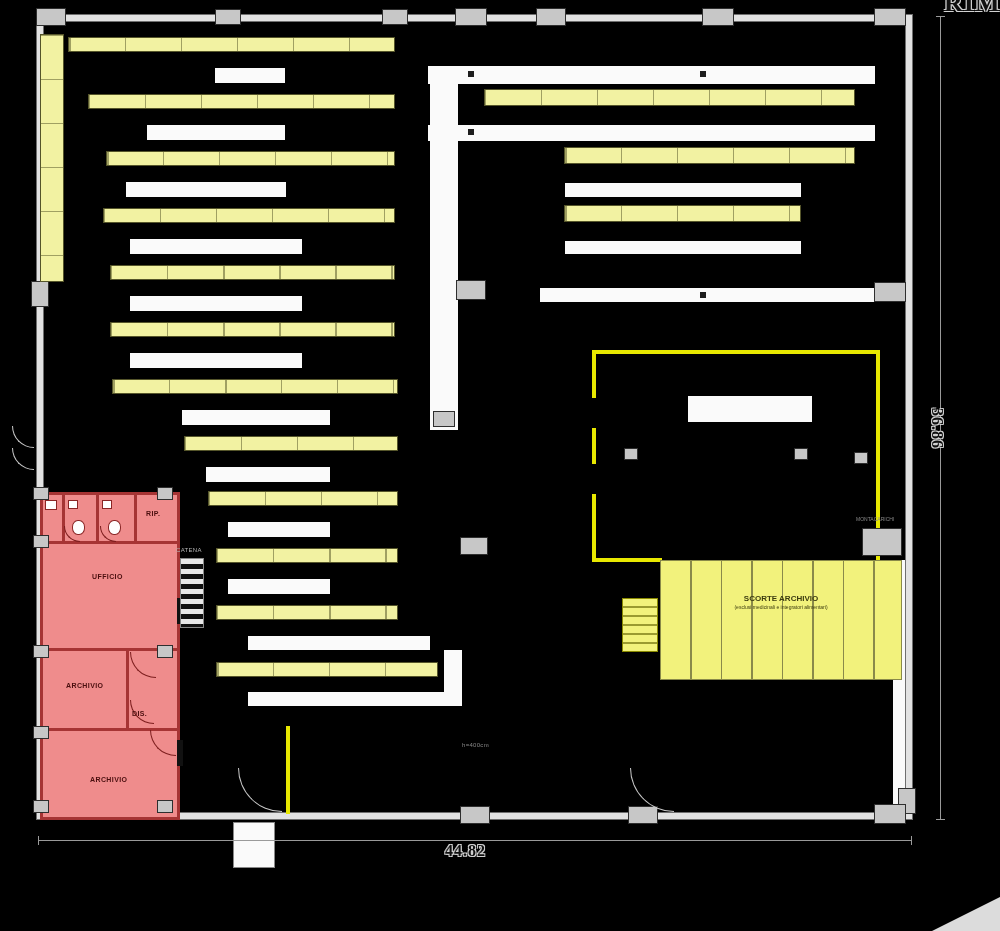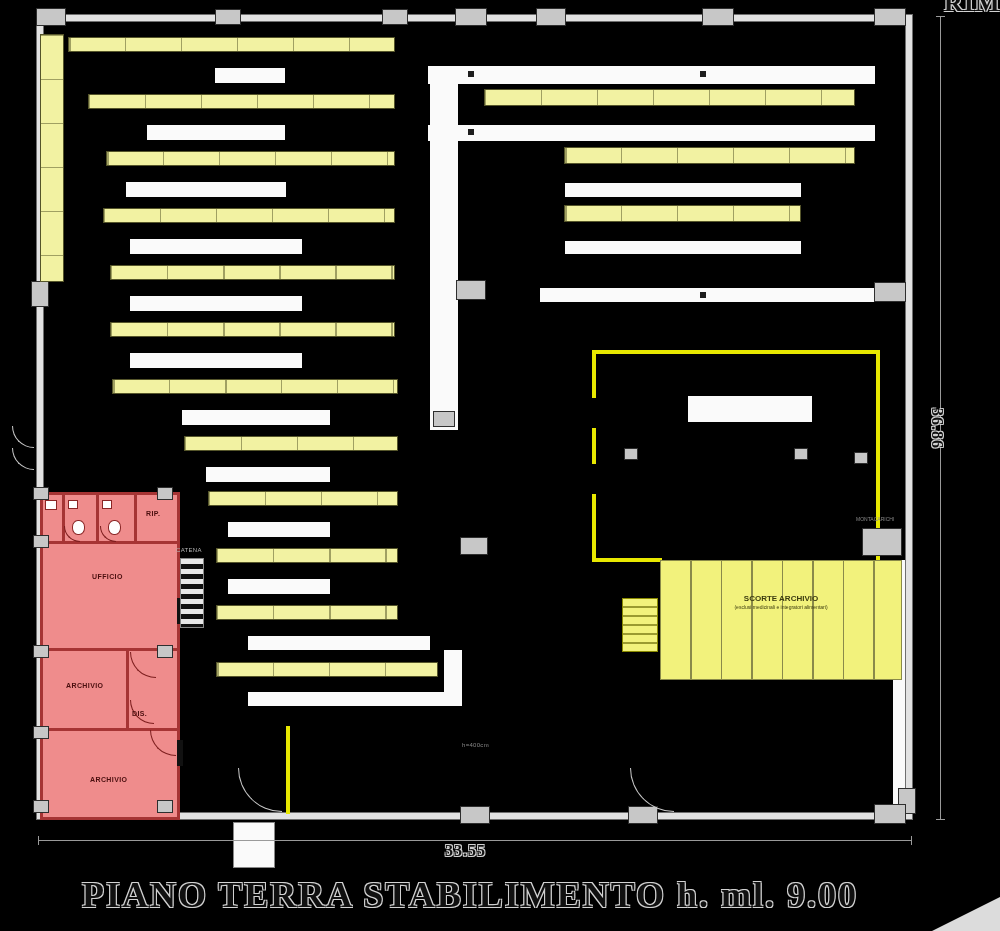--- a/index.html
+++ b/index.html
@@ -164,24 +164,23 @@
   <div class="abs tiny" style="left:462px;top:742px;color:#888">h=400cm</div>
   <div class="abs arc" style="left:238px;top:768px;width:44px;height:44px"></div>
   <div class="abs arc" style="left:630px;top:768px;width:44px;height:44px"></div>
   <div class="abs white" style="left:233px;top:822px;width:42px;height:46px;border:1px solid #888"></div>
   <div class="abs arc" style="left:12px;top:426px;width:22px;height:22px"></div>
   <div class="abs arc" style="left:12px;top:448px;width:22px;height:22px"></div>
 
   <div class="abs dimline" style="left:38px;top:840px;width:874px;height:1px"></div>
   <div class="abs dimline" style="left:38px;top:836px;width:1px;height:9px"></div>
   <div class="abs dimline" style="left:911px;top:836px;width:1px;height:9px"></div>
-  <div class="abs dim-label engraved" style="left:445px;top:842px">33.55</div>
+  <div class="abs dim-label engraved" style="left:445px;top:842px">44.82</div>
   <div class="abs dimline" style="left:940px;top:16px;width:1px;height:804px"></div>
   <div class="abs dimline" style="left:936px;top:16px;width:9px;height:1px"></div>
   <div class="abs dimline" style="left:936px;top:819px;width:9px;height:1px"></div>
   <div class="abs dim-label engraved" style="left:946px;top:408px;transform:rotate(90deg);transform-origin:left top;">36.86</div>
   <div class="abs corner-mark engraved" style="left:944px;top:-12px">RIM</div>
 
-  <div class="abs title engraved" style="left:0px;top:874px;width:940px">PIANO TERRA STABILIMENTO h. ml. 9.00</div>
 
   <div class="abs triangle" style="left:932px;top:897px;width:68px;height:34px"></div>
 
 </div>
 
 </body></html>

